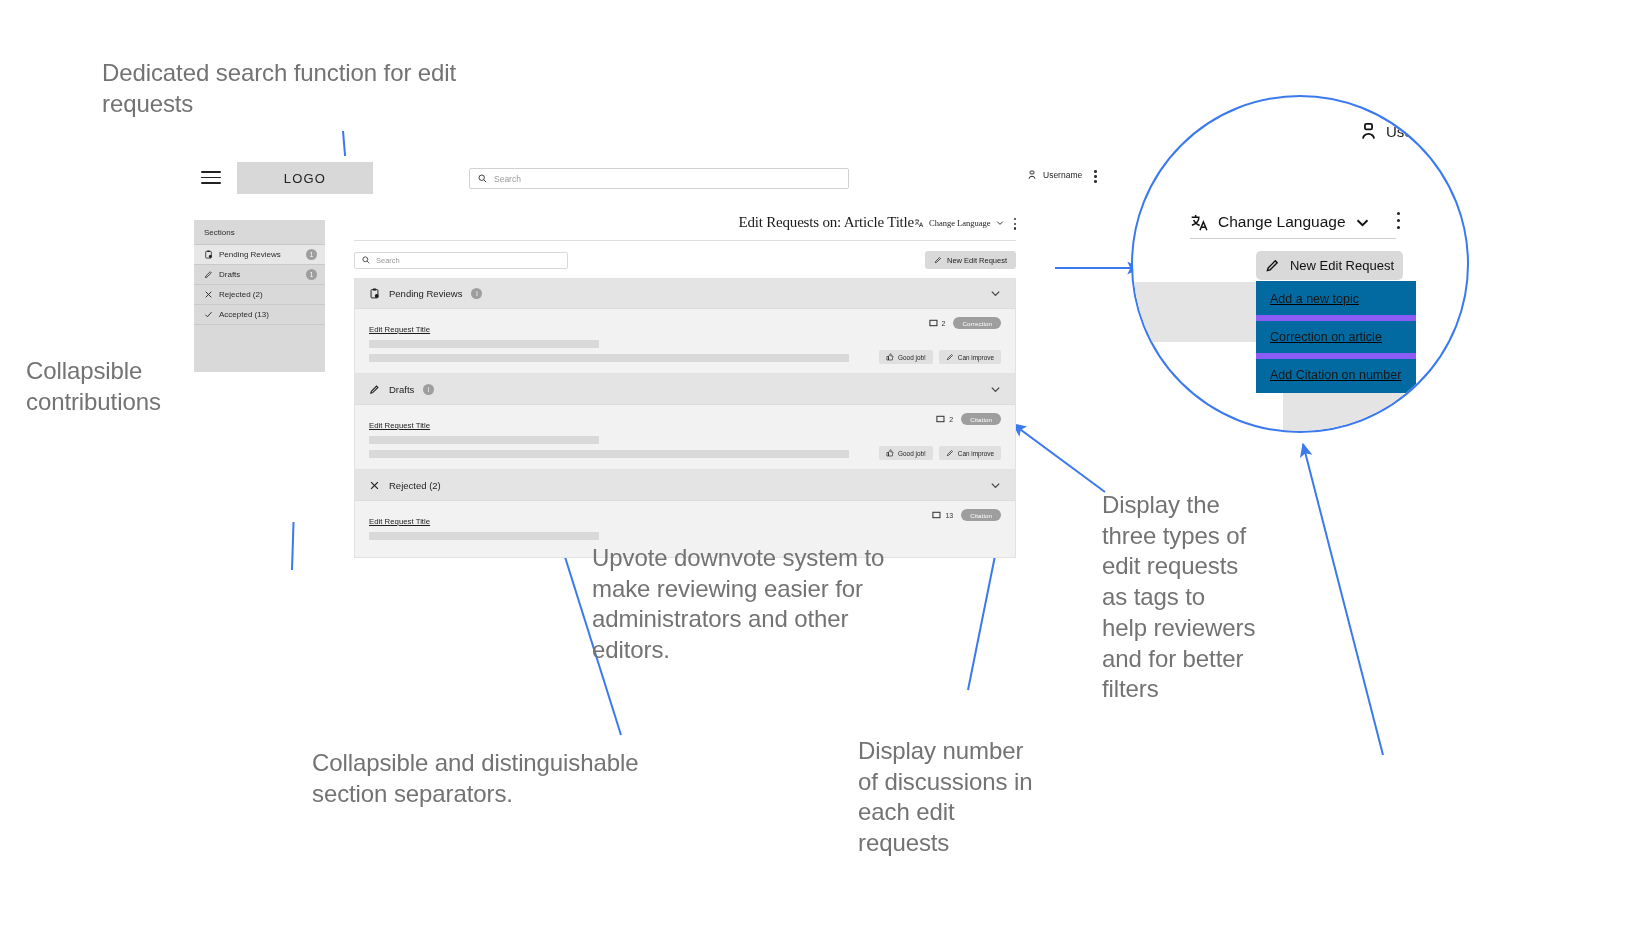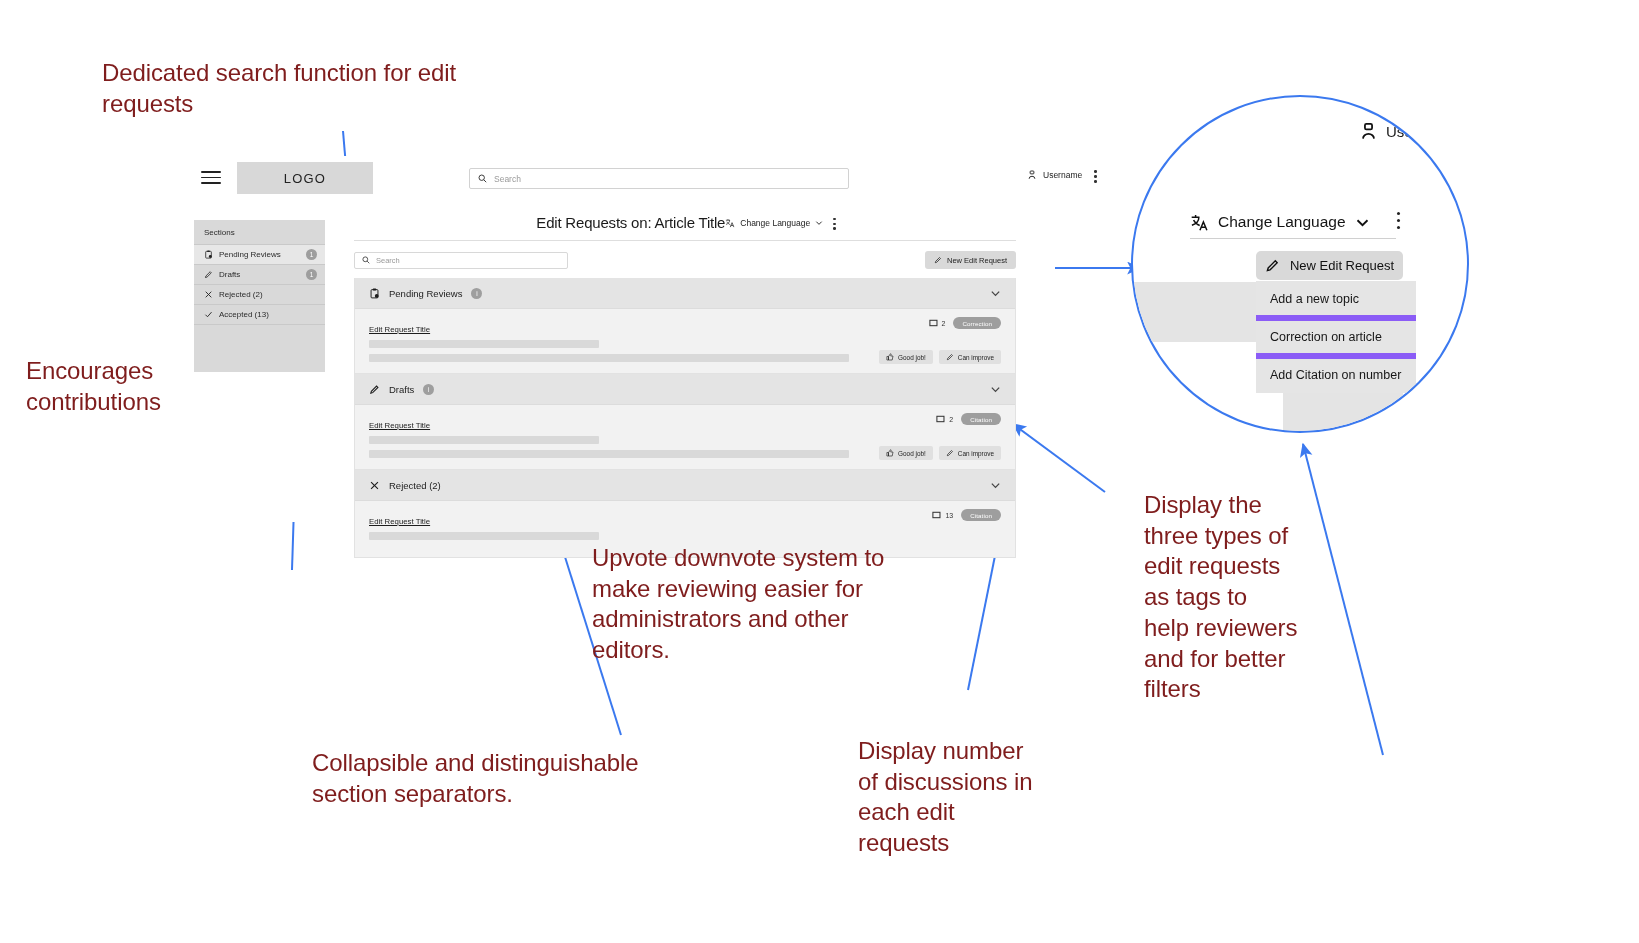--- a/index.html
+++ b/index.html
@@ -5,21 +5,21 @@
   html,body{margin:0;padding:0;}
   body{
     width:1639px;height:943px;background:#ffffff;
     font-family:"Liberation Sans","DejaVu Sans",sans-serif;
     position:relative;overflow:hidden;
   }
   .stage{position:absolute;inset:0;}
 
   
   .anno{
-    position:absolute;color:#7f1d1d;font-size:24px;line-height:1.28;
+    position:absolute;color:#737373;font-size:24px;line-height:1.28;
     font-family:"Liberation Sans","DejaVu Sans",sans-serif;
     white-space:pre-line;letter-spacing:-0.1px;
   }
 
   
   .arrows{position:absolute;inset:0;pointer-events:none;}
 
   
   .app{
     position:absolute;left:194px;top:156px;width:822px;height:366px;
@@ -65,21 +65,21 @@
   .sect-item .lbl{flex:1;}
   .badge{
     width:11px;height:11px;border-radius:50%;background:#9e9e9e;color:#fff;
     font-size:6.5px;display:flex;align-items:center;justify-content:center;
   }
   .sect-rest{border-top:1px solid #c9c9c9;height:1px;}
 
   
   .main{position:absolute;left:160px;top:58px;width:662px;}
   .pagetitle{font-size:15px;color:#1b1b1b;padding:0 0 9px 2px;letter-spacing:-0.2px;}
-  .titlerow{display:flex;align-items:flex-start;justify-content:center;}
+  .titlerow{display:flex;align-items:flex-start;justify-content:flex-end;font-family:Liberation Serif, serif;}
   .langbtn{
     display:flex;align-items:center;gap:5px;font-size:8.5px;color:#222;
     margin-top:4px;
   }
   .titlekebab{margin:4px 0 0 10px;}
   .titlekebab i{display:block;width:2.4px;height:2.4px;border-radius:50%;background:#333;margin-bottom:2.2px;}
   .rule{height:1px;background:#dedede;width:100%;}
 
   .toolsrow{display:flex;align-items:center;justify-content:space-between;padding:10px 0 9px 0;}
   .innersearch{
@@ -139,22 +139,23 @@
   }
   .mag .m-kebab{margin-left:18px;}
   .mag .m-kebab i{display:block;width:3.4px;height:3.4px;border-radius:50%;background:#222;margin-bottom:3.4px;}
   .mag .m-rule{position:absolute;left:57px;top:141px;width:206px;height:1px;background:#d0d0d0;}
   .mag .m-newbtn{
     position:absolute;left:123px;top:154px;width:147px;height:29px;background:#d9d9d9;
     border-radius:5px;display:flex;align-items:center;justify-content:center;gap:10px;
     font-size:13px;color:#111;
   }
   .mag .m-menu{
-    position:absolute;left:123px;top:184px;width:160px;background:#e5e5e5;
+    position:absolute;left:123px;top:184px;width:160px;background:#0369a1;
     padding:2px 0 2px 0;
+    text-decoration:underline;
   }
   .mag .m-menu div{
     font-size:12.5px;color:#171717;padding:9px 0 9px 14px;
   }
   .mag .m-menu div + div{border-top:6px solid #8b5cf6;}
   .mag .m-grey1{position:absolute;left:0px;top:185px;width:123px;height:60px;background:#e4e4e4;}
   .mag .m-grey2{position:absolute;left:150px;top:290px;width:120px;height:50px;background:#e4e4e4;}
 </style>
 </head>
 <body>
@@ -452,38 +453,38 @@
         <div>Add a new topic</div>
         <div>Correction on article</div>
         <div>Add Citation on number</div>
       </div>
     </div>
   </div>
 
   <div class="anno" style="left:102px;top:58px;width:470px;">Dedicated search function for edit
 requests</div>
 
-  <div class="anno" style="left:26px;top:356px;width:230px;">Encourages
+  <div class="anno" style="left:26px;top:356px;width:230px;">Collapsible
 contributions</div>
 
 
   <div class="anno" style="left:312px;top:748px;width:430px;">Collapsible and distinguishable
 section separators.</div>
 
   <div class="anno" style="left:592px;top:543px;width:380px;">Upvote downvote system to
 make reviewing easier for
 administrators and other
 editors.</div>
 
   <div class="anno" style="left:858px;top:736px;width:230px;">Display number
 of discussions in
 each edit
 requests</div>
 
-  <div class="anno" style="left:1102px;top:490px;width:210px;margin-left:42px;">Display the
+  <div class="anno" style="left:1102px;top:490px;width:210px;">Display the
 three types of
 edit requests
 as tags to
 help reviewers
 and for better
 filters</div>
 
 
 </div>
 

